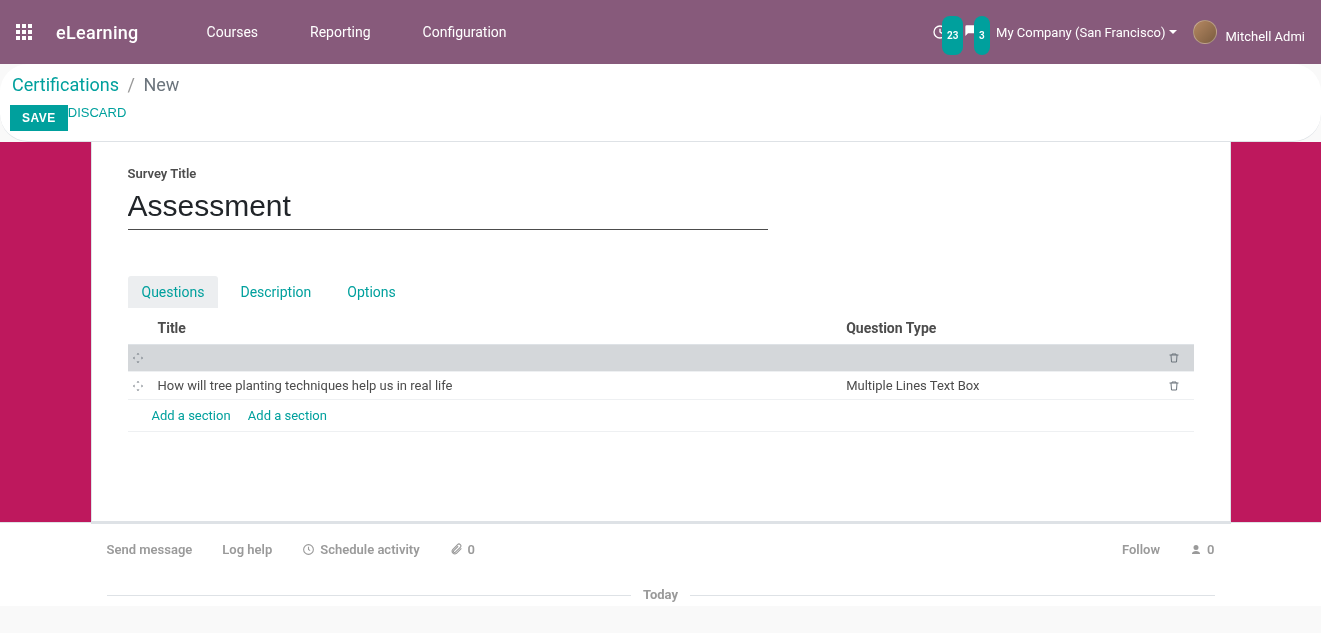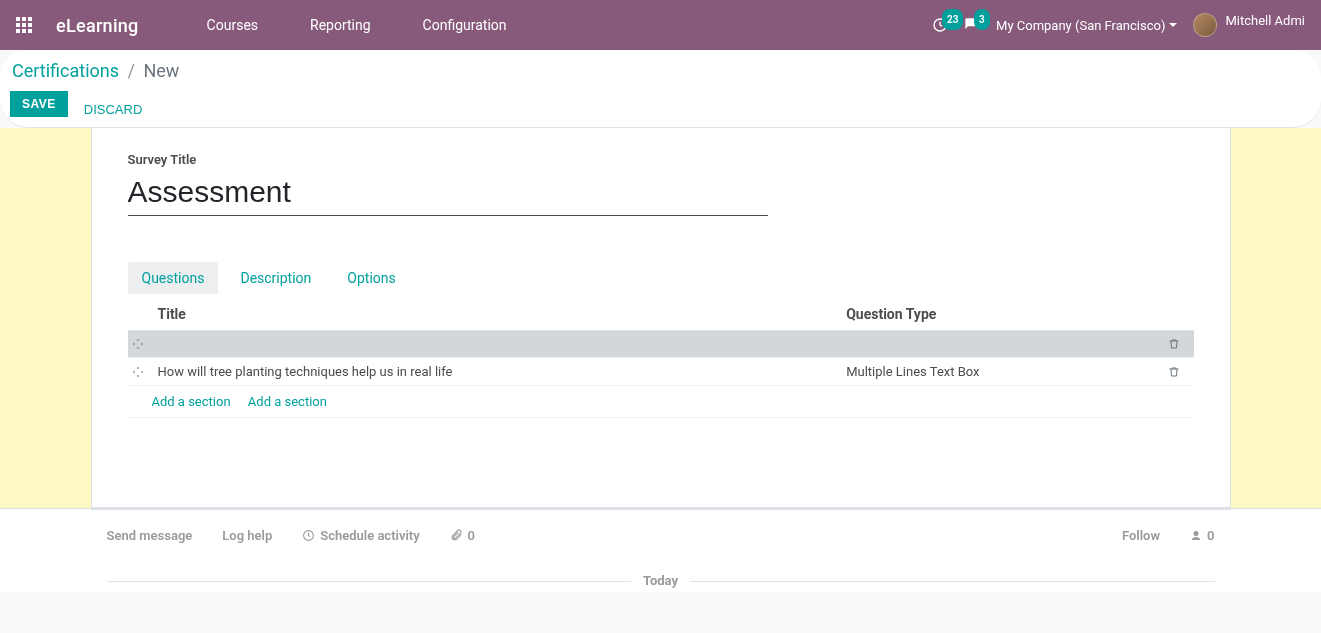--- a/index.html
+++ b/index.html
@@ -8,58 +8,58 @@
     font-size: 13px;
     color: #4c4c4c;
     background: #f9f9f9;
     width: 1321px;
     height: 633px;
     overflow: hidden;
   }
   
   .navbar {
     background: #875a7b;
-    height: 50px;
+    height: 64px;
     display: flex;
     align-items: center;
     padding: 0 16px 0 10px;
     color: #fff;
   }
   .apps-icon { width: 28px; display:flex; align-items:center; justify-content:center; cursor:pointer; }
   .brand { font-size: 18px; font-weight: 500; margin-left: 18px; margin-right: 40px; letter-spacing: .3px;}
   .nav-links { display:flex; gap: 24px; }
   .nav-link { color: #fff; font-size: 14px; cursor:pointer;margin-left:28px; }
   .nav-spacer { flex: 1; }
   .nav-right { display:flex; align-items:center; gap:16px; }
   .badge-wrap { position:relative; display:flex; align-items:center; cursor:pointer; }
   .badge {
     position:absolute; top:-8px; left:10px;
     background:#00a09d; color:#fff; font-size:10px;
-    border-radius:8px; padding:5px 5px; font-weight:600;
+    border-radius:8px; padding:14px 5px; font-weight:600;
   }
   .company { font-size:13px; cursor:pointer; display:flex; align-items:center; gap:4px;}
-  .user { display:flex; align-items:flex-start; gap:8px; cursor:pointer;}
+  .user { display:flex; align-items:flex-end; gap:8px; cursor:pointer;}
   .avatar { width:24px; height:24px; border-radius:50%; background:linear-gradient(135deg,#b58863,#7a5c3e); border:1px solid rgba(255,255,255,.3);}
   .caret-down { width:0;height:0;border-left:4px solid transparent;border-right:4px solid transparent;border-top:4px solid #fff;}
 
   
   .subheader { background:#fff; border-bottom:1px solid #dee2e6; padding:10px 12px 10px 10px;border-radius:28px;}
   .breadcrumb { font-size:18px; margin-bottom:10px; padding-left:2px;}
   .breadcrumb a { color:#00a09d; text-decoration:none; cursor:pointer;}
   .breadcrumb .sep { color:#999; margin:0 4px;}
   .breadcrumb .current { color:#6c757d;}
-  .actions { display:flex; gap:16px; align-items:flex-end;}
+  .actions { display:flex; gap:0; align-items:flex-start;}
   .btn-save {
     background:#00a09d; color:#fff; border:none; padding:6px 12px;
     font-weight:600; font-size:12px; letter-spacing:.5px; cursor:pointer;
   }
   .btn-discard { color:#00a09d; font-weight:500; font-size:13px; cursor:pointer; background:none; border:none;}
 
   
-  .content-wrap { display:flex; justify-content:center; padding:0; background:#fef9c3;}
+  .content-wrap { display:flex; justify-content:center; padding:0; background:#be185d;}
   .sheet {
     width: 1140px;
     background:#fff;
     border:1px solid #dee2e6;
     border-top:none;
     padding: 24px 36px 40px 36px;
     min-height: 380px;
   }
   .field-label { font-size:13px; font-weight:600; color:#4c4c4c; margin-bottom:6px; display:block;}
   .title-input {

